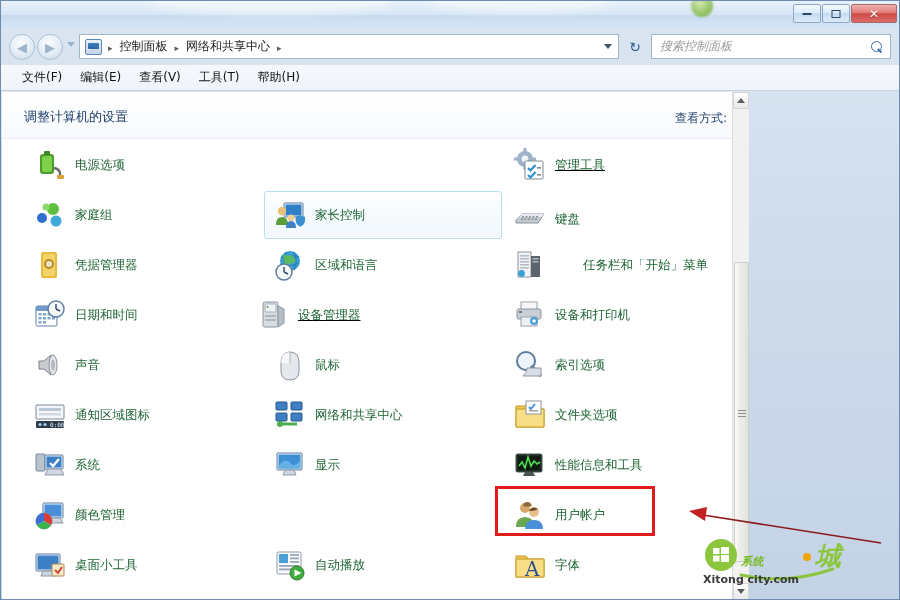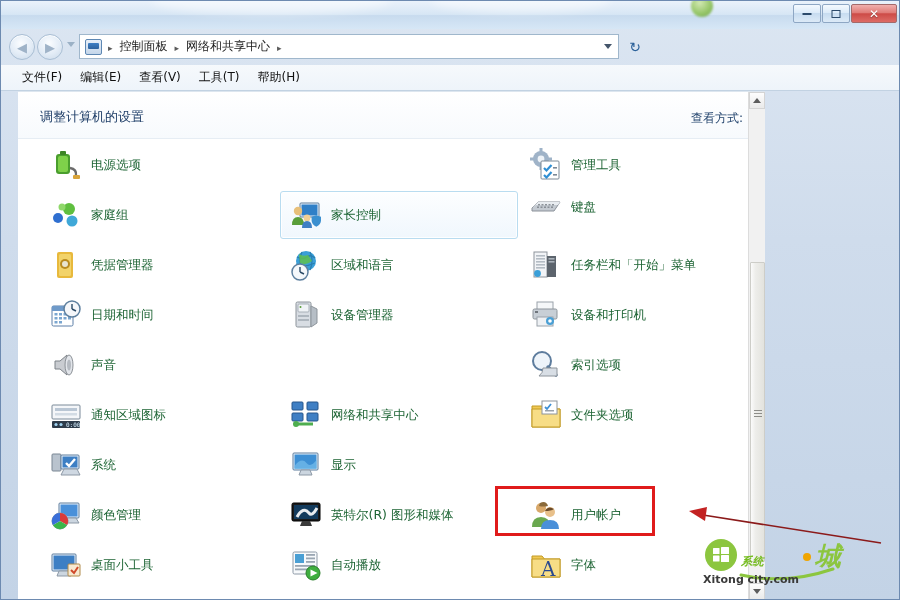--- a/index.html
+++ b/index.html
@@ -157,21 +157,20 @@
     font-size: 12px; color: #111; padding: 3px 9px; cursor: default;
     white-space: nowrap;
   }
 
   
   #content {
     position: absolute; left: 1px; top: 90px; width: 747px; height: 508px;
     background: #ffffff;
     border-top: 1px solid #dde6ef;
     overflow: hidden;
-    margin-left: 16px;
   }
   #pageheader {
     position: absolute; left: 0; top: 0; width: 880px; height: 47px;
     background: linear-gradient(to bottom, #ffffff 0%, #f7fafd 100%);
     border-bottom: 1px solid #e6edf4;
   }
   #pagetitle {
     position: absolute; left: 22px; top: 16px;
     font-size: 13px; color: #1f3e68;
   }
@@ -300,20 +299,24 @@
       <span class="crumb-sep">▸</span>
       <span class="crumb">网络和共享中心</span>
       <span class="crumb-sep">▸</span>
       <div id="addrdrop"></div>
     </div>
 
     <div id="refresh">
       <span>↻</span>
     </div>
 
+    <div id="searchbox">
+      <span class="ph">搜索控制面板</span>
+      <span class="search-glass"></span>
+    </div>
   </div>
 
   <div id="menubar">
     <div class="menu-item">文件(F)</div>
     <div class="menu-item">编辑(E)</div>
     <div class="menu-item">查看(V)</div>
     <div class="menu-item">工具(T)</div>
     <div class="menu-item">帮助(H)</div>
   </div>
 
@@ -445,114 +448,113 @@
               <circle cx="17" cy="13" r="10" fill="#3a9fd8"></circle>
               <path d="M8 9 q6 3 10 0 q4 -3 8 1" stroke="#2a7fb0" stroke-width="1.3" fill="none"></path>
               <path d="M7 16 q8 4 19 -1" stroke="#2a7fb0" stroke-width="1.3" fill="none"></path>
               <path d="M13 4 q-4 9 0 18 M21 4 q4 9 0 18" stroke="#2a7fb0" stroke-width="1.2" fill="none"></path>
               <path d="M10 6 q4 3 9 1 l4 6 q-6 5 -12 2 z" fill="#5fbf4f" opacity=".85"></path>
               <circle cx="11" cy="24" r="8" fill="#f5f8fb" stroke="#5d7f9e" stroke-width="1.5"></circle>
               <path d="M11 24 V19 M11 24 L15 26" stroke="#2b4a66" stroke-width="1.4"></path>
             </svg></span>
           <span class="lbl">区域和语言</span>
         </div>
-        <div class="cpitem" style="left: 262px; top: 152px;">
+        <div class="cpitem" style="left: 245px; top: 152px; text-decoration: underline;">
           <span class="ico"><svg width="34" height="34" viewBox="0 0 34 34">
               <rect x="7" y="4" width="15" height="25" rx="1.5" fill="#d8dde3" stroke="#8d949b"></rect>
               <rect x="9" y="6" width="11" height="8" rx="1" fill="#f0f3f6" stroke="#a8b0b8"></rect>
               <circle cx="11.5" cy="9" r="1" fill="#5a9e3a"></circle>
               <rect x="9" y="17" width="11" height="2" fill="#aeb6be"></rect>
               <rect x="9" y="21" width="11" height="2" fill="#aeb6be"></rect>
               <path d="M22 8 l6 3 v14 l-6 4 z" fill="#b6bec6" stroke="#8d949b"></path>
             </svg></span>
           <span class="lbl">设备管理器</span>
         </div>
+        <div class="cpitem" style="left: 262px; top: 202px;">
+          <span class="ico"><svg width="34" height="34" viewBox="0 0 34 34">
+              <path d="M17 4 q9 0 9 11 v8 q0 9 -9 9 q-9 0 -9 -9 v-8 q0 -11 9 -11 z" fill="#e4e8ec" stroke="#8d949b"></path>
+              <path d="M17 4 q-9 0 -9 11 h9 z" fill="#f5f7f9"></path>
+              <line x1="17" y1="4" x2="17" y2="15" stroke="#aab2ba"></line>
+            </svg></span>
+          <span class="lbl">鼠标</span>
+        </div>
         <div class="cpitem" style="left: 262px; top: 252px;">
           <span class="ico"><svg width="34" height="34" viewBox="0 0 34 34">
               <rect x="3" y="4" width="11" height="8" rx="1" fill="#3f7fc4" stroke="#27578c"></rect>
               <rect x="18" y="4" width="11" height="8" rx="1" fill="#3f7fc4" stroke="#27578c"></rect>
               <rect x="3" y="15" width="11" height="8" rx="1" fill="#3f7fc4" stroke="#27578c"></rect>
               <rect x="18" y="15" width="11" height="8" rx="1" fill="#3f7fc4" stroke="#27578c"></rect>
               <path d="M8 26 h16" stroke="#4fae4f" stroke-width="3"></path>
               <circle cx="7" cy="26" r="3" fill="#4fae4f"></circle>
             </svg></span>
           <span class="lbl">网络和共享中心</span>
         </div>
         <div class="cpitem" style="left: 262px; top: 302px;">
           <span class="ico"><svg width="34" height="34" viewBox="0 0 34 34">
               <rect x="4" y="5" width="25" height="17" rx="1" fill="#eaf2fa" stroke="#5d7c9d"></rect>
               <rect x="5.5" y="6.5" width="22" height="14" fill="#3d8fd4"></rect>
               <path d="M5.5 18 q7 -9 12 -3 q4 5 10 -3 v9 h-22 z" fill="#6fb8e8" opacity=".8"></path>
               <path d="M12 22 h9 l2 5 H10 z" fill="#ccd6e0" stroke="#8d99a6"></path>
             </svg></span>
           <span class="lbl">显示</span>
-        </div>
-        <div class="cpitem" style="left: 262px; top: 352px;">
-          <span class="ico"><svg width="34" height="34" viewBox="0 0 34 34">
-              <rect x="3" y="5" width="28" height="18" rx="1.5" fill="#1a1a1a" stroke="#000"></rect>
-              <rect x="5" y="7" width="24" height="14" fill="#123a5c"></rect>
-              <path d="M8 19 q6 -11 12 -4 q3 4 8 -5" stroke="#ffffff" stroke-width="3" fill="none" opacity=".9"></path>
-              <path d="M13 23 h8 l2 5 H11 z" fill="#3a3a3a"></path>
-            </svg></span>
-          <span class="lbl">英特尔(R) 图形和媒体</span>
         </div>
         <div class="cpitem" style="left: 262px; top: 402px;">
           <span class="ico"><svg width="34" height="34" viewBox="0 0 34 34">
               <rect x="4" y="4" width="24" height="22" rx="1.5" fill="#f7f9fb" stroke="#8d99a6"></rect>
               <rect x="6" y="6" width="9" height="9" fill="#4a9fd4"></rect>
               <g fill="#9aa6b2">
                 <rect x="17" y="6" width="9" height="1.8"></rect>
                 <rect x="17" y="9.5" width="9" height="1.8"></rect>
                 <rect x="17" y="13" width="9" height="1.8"></rect>
                 <rect x="6" y="17" width="20" height="1.8"></rect>
                 <rect x="6" y="20.5" width="20" height="1.8"></rect>
               </g>
               <circle cx="24" cy="25" r="7" fill="#3fae3f" stroke="#2a7f2a"></circle>
               <path d="M21.5 21.5 l7 3.5 l-7 3.5 z" fill="#ffffff"></path>
             </svg></span>
           <span class="lbl">自动播放</span>
         </div>
-        <div class="cpitem wide" style="left: 502px; top: 2px;">
+        <div class="cpitem wide" style="left: 502px; top: 2px; text-decoration: underline;">
           <span class="ico"><svg width="34" height="34" viewBox="0 0 34 34">
               <circle cx="12" cy="11" r="8" fill="#9fb3c8"></circle>
               <circle cx="12" cy="11" r="3.4" fill="#eef3f8"></circle>
               <g fill="#9fb3c8">
                 <rect x="10.5" y="0" width="3" height="5"></rect>
                 <rect x="10.5" y="17" width="3" height="5"></rect>
                 <rect x="1" y="9.5" width="5" height="3"></rect>
                 <rect x="18" y="9.5" width="5" height="3"></rect>
               </g>
               <rect x="12" y="13" width="18" height="18" rx="1" fill="#ffffff" stroke="#7d8a97"></rect>
               <path d="M15 20 l2.5 2.5 l5 -5.5" stroke="#2f8fd4" stroke-width="2.2" fill="none"></path>
               <rect x="24" y="19" width="4" height="1.6" fill="#7d8a97"></rect>
               <path d="M15 27 l2.5 2.5 l5 -5.5" stroke="#2f8fd4" stroke-width="2.2" fill="none"></path>
               <rect x="24" y="26" width="4" height="1.6" fill="#7d8a97"></rect>
             </svg></span>
           <span class="lbl">管理工具</span>
         </div>
-        <div class="cpitem wide" style="left: 502px; top: 44px;">
+        <div class="cpitem wide" style="left: 502px; top: 56px;">
           <span class="ico"><svg width="34" height="34" viewBox="0 0 34 34">
               <path d="M3 18 l6 -6 h22 l-6 9 H3 z" fill="#c4cad1" stroke="#8b9199"></path>
               <path d="M3 18 l6 -6 h22 l-2 3 H7 z" fill="#e8ecf0"></path>
               <g fill="#6f757c" opacity=".75">
                 <rect x="9" y="14" width="2" height="1.4"></rect>
                 <rect x="12.5" y="14" width="2" height="1.4"></rect>
                 <rect x="16" y="14" width="2" height="1.4"></rect>
                 <rect x="19.5" y="14" width="2" height="1.4"></rect>
                 <rect x="23" y="14" width="2" height="1.4"></rect>
                 <rect x="8" y="16.5" width="2" height="1.4"></rect>
                 <rect x="11.5" y="16.5" width="2" height="1.4"></rect>
                 <rect x="15" y="16.5" width="2" height="1.4"></rect>
                 <rect x="18.5" y="16.5" width="2" height="1.4"></rect>
                 <rect x="22" y="16.5" width="2" height="1.4"></rect>
               </g>
             </svg></span>
           <span class="lbl">键盘</span>
         </div>
-        <div class="cpitem wide" style="left: 502px; top: 102px;">
+        <div class="cpitem wide" style="left: 502px; top: 102px; gap: 28px;">
           <span class="ico"><svg width="34" height="34" viewBox="0 0 34 34">
               <rect x="5" y="4" width="13" height="25" fill="#f2f4f7" stroke="#8d949b"></rect>
               <g fill="#b4bcc4">
                 <rect x="7" y="7" width="9" height="1.6"></rect>
                 <rect x="7" y="10" width="9" height="1.6"></rect>
                 <rect x="7" y="13" width="9" height="1.6"></rect>
                 <rect x="7" y="16" width="9" height="1.6"></rect>
                 <rect x="7" y="19" width="9" height="1.6"></rect>
               </g>
               <rect x="18" y="8" width="9" height="21" fill="#5c646d"></rect>
@@ -583,20 +585,29 @@
         </div>
         <div class="cpitem wide" style="left: 502px; top: 252px;">
           <span class="ico"><svg width="34" height="34" viewBox="0 0 34 34">
               <path d="M3 8 h10 l2.5 3 H31 v18 H3 z" fill="#f0c954" stroke="#c29a24"></path>
               <path d="M3 11 h28 v18 H3 z" fill="#f7dd86" stroke="#c29a24"></path>
               <rect x="13" y="3" width="15" height="13" fill="#ffffff" stroke="#8d949b"></rect>
               <path d="M16 9 l2 2 l4 -5" stroke="#3f8fd4" stroke-width="1.8" fill="none"></path>
               <rect x="16" y="12" width="9" height="1.5" fill="#9aa2aa"></rect>
             </svg></span>
           <span class="lbl">文件夹选项</span>
+        </div>
+        <div class="cpitem wide" style="left: 502px; top: 302px;">
+          <span class="ico"><svg width="34" height="34" viewBox="0 0 34 34">
+              <rect x="3" y="6" width="26" height="18" rx="1.5" fill="#1e2a23" stroke="#4a5a50"></rect>
+              <rect x="5" y="8" width="22" height="14" fill="#0e1a12"></rect>
+              <path d="M6 18 l3 -4 l3 6 l3 -11 l3 9 l3 -5 l3 3 l3 -2" stroke="#4fe24f" stroke-width="1.6" fill="none"></path>
+              <path d="M12 24 h8 l2 4 H10 z" fill="#49554d"></path>
+            </svg></span>
+          <span class="lbl">性能信息和工具</span>
         </div>
         <div class="cpitem wide" style="left: 502px; top: 352px;">
           <span class="ico"><svg width="34" height="34" viewBox="0 0 34 34">
               <circle cx="12" cy="10" r="5" fill="#d8a86a"></circle>
               <path d="M11 5 q6 -3 8 3 q-5 1 -9 0 z" fill="#8a6a3a"></path>
               <path d="M3 29 q0 -10 9 -10 q9 0 9 10 z" fill="#6aa84f"></path>
               <circle cx="21" cy="14" r="5" fill="#e8c08a"></circle>
               <path d="M16 13 q3 -6 9 -2 q-3 2 -9 2 z" fill="#6a4a2a"></path>
               <path d="M12 31 q0 -9 9 -9 q9 0 9 9 z" fill="#4a90d9"></path>
             </svg></span>

